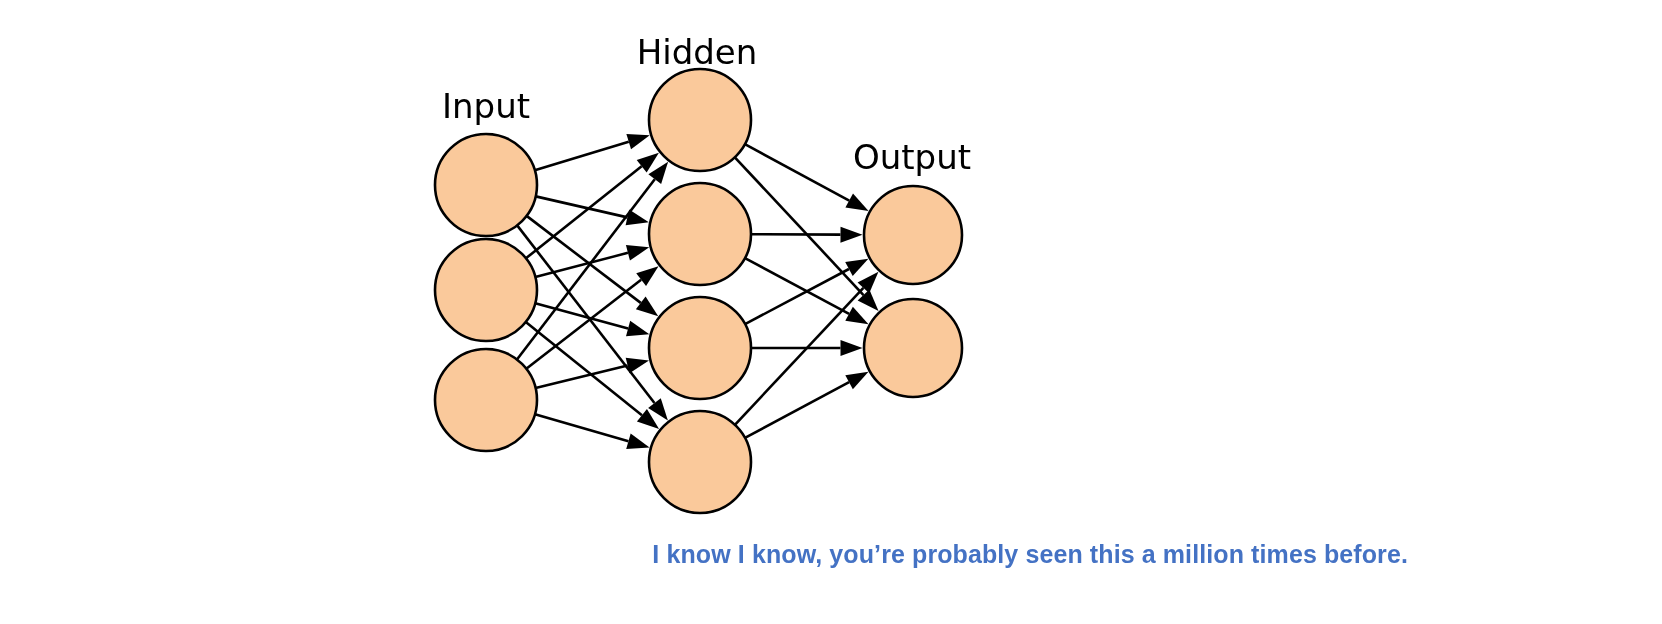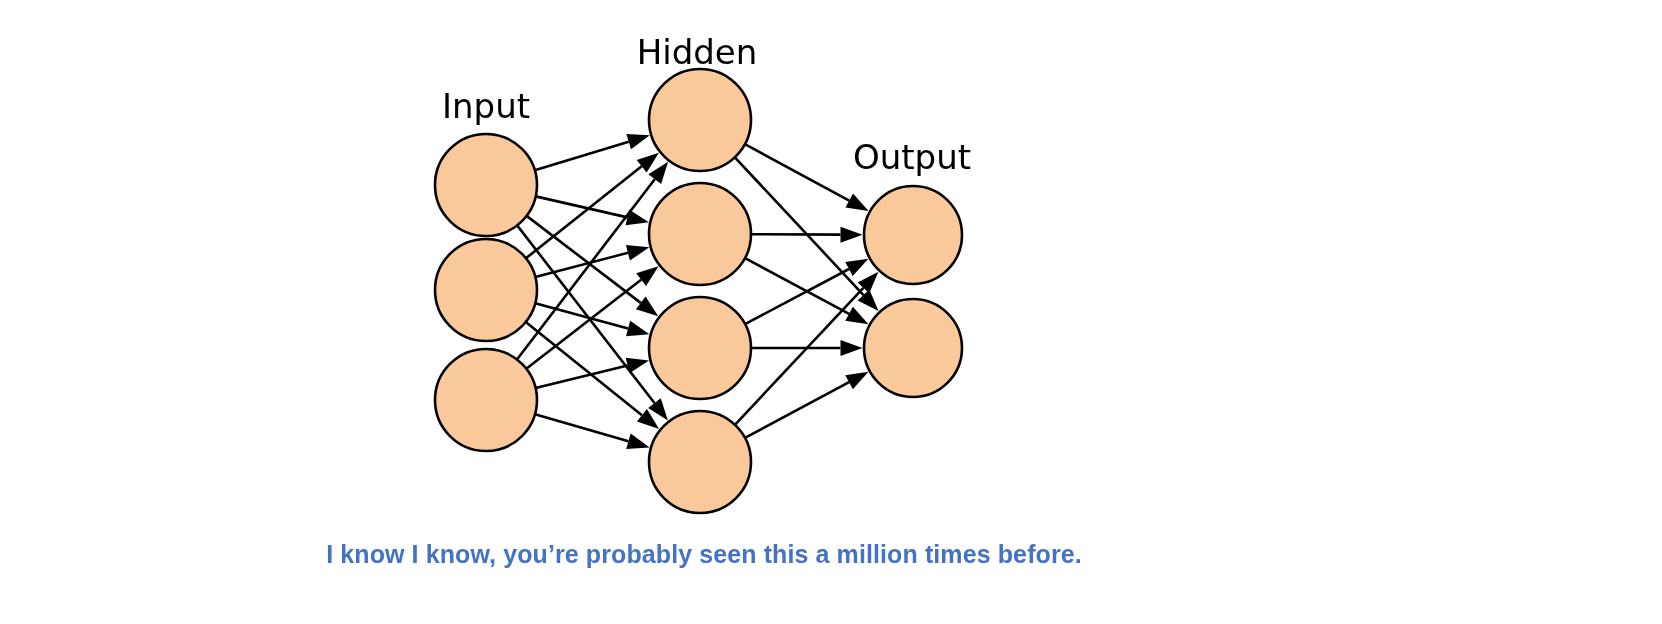--- a/index.html
+++ b/index.html
@@ -55,21 +55,21 @@
   .arrow-head {
     fill: #000000;
     stroke: none;
   }
 
   #caption {
     position: absolute;
     left: 0;
     top: 540px;
     width: 1408px;
-    text-align: center;
+    text-align: right;
     font-family: "Liberation Sans", sans-serif;
     font-size: 25px;
     font-weight: bold;
     color: #4472c4;
     letter-spacing: 0.1px;
     white-space: nowrap;
   }
 </style>
 </head>
 <body>

